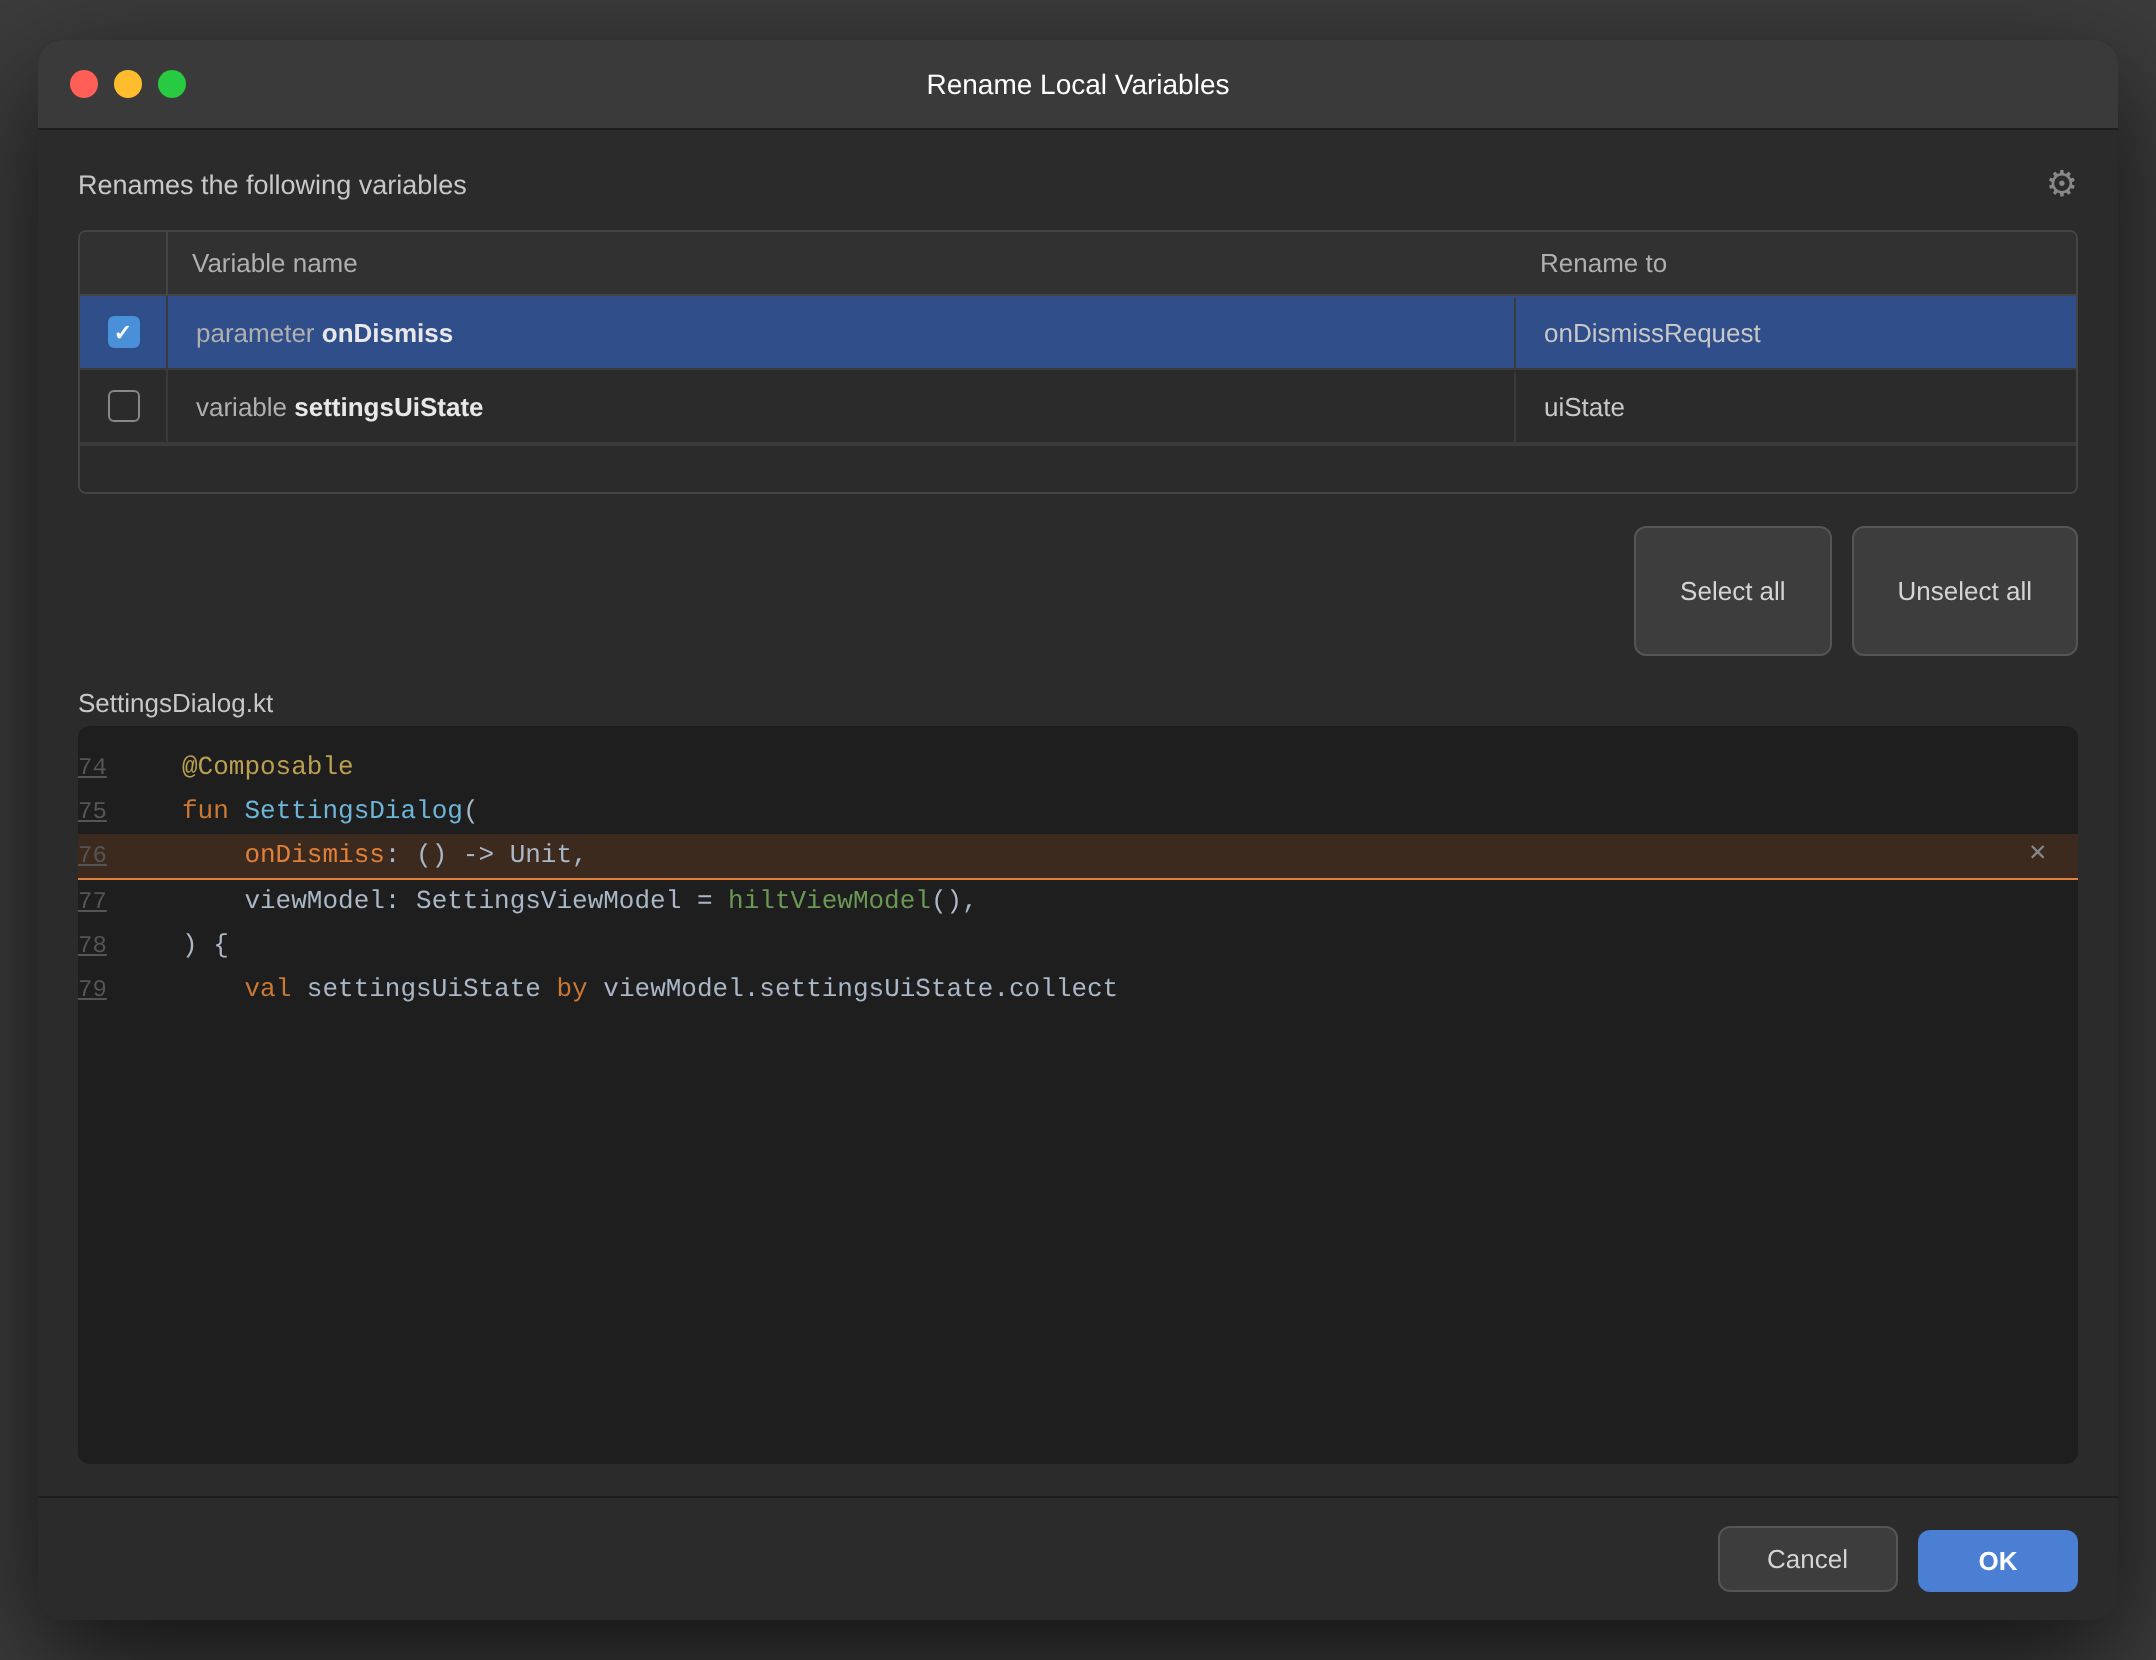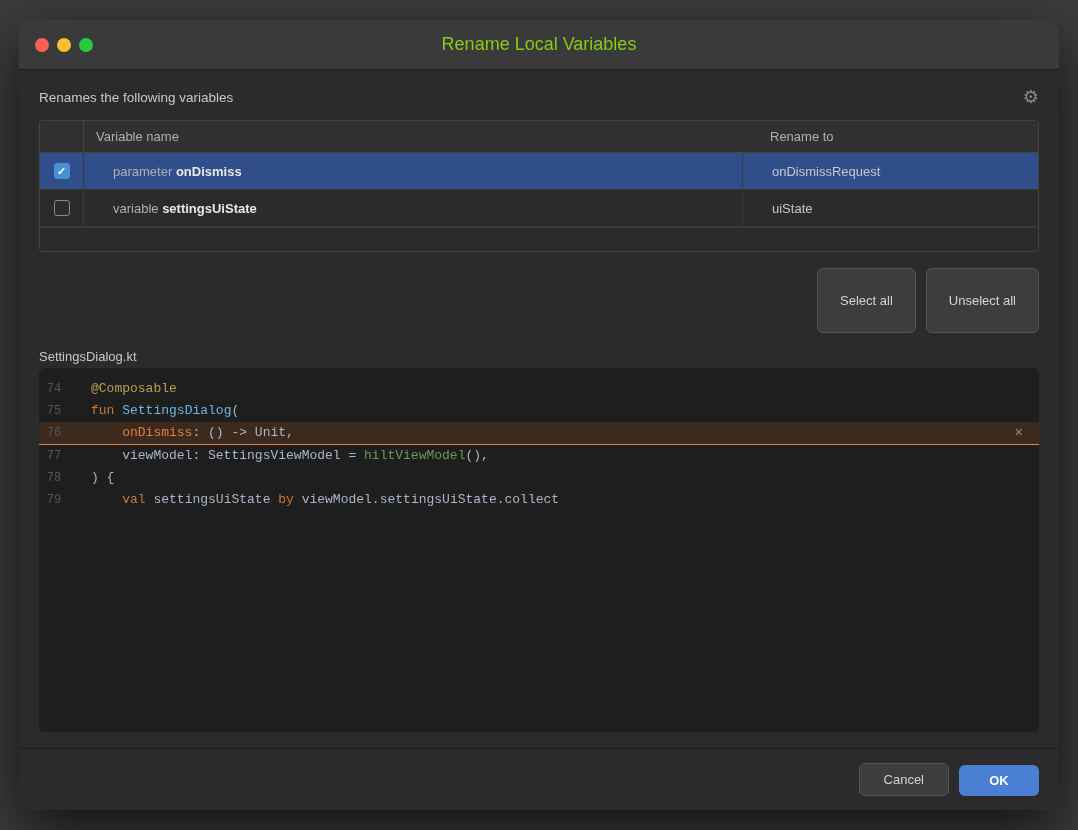--- a/index.html
+++ b/index.html
@@ -48,22 +48,22 @@
     .traffic-light {
       width: 14px;
       height: 14px;
       border-radius: 50%;
     }
     .tl-close { background: #ff5f57; }
     .tl-min { background: #ffbd2e; }
     .tl-max { background: #28ca41; }
 
     .title-text {
-      color: #84cc16;
-      font-size: 18px;
+      color: #ffffff;
+      font-size: 14px;
       font-weight: 500;
     }
 
     
     .dialog-body {
       padding: 16px 20px;
       flex: 1;
       display: flex;
       flex-direction: column;
       gap: 12px;
@@ -109,21 +109,20 @@
 
     .table-header-cell:first-child {
       border-right: 1px solid #444;
     }
 
     .table-row {
       display: grid;
       grid-template-columns: 44px 1fr 280px;
       border-bottom: 1px solid #3a3a3a;
       align-items: center;
-      gap: 15px;
     }
 
     .table-row:last-child {
       border-bottom: none;
     }
 
     .table-row.selected {
       background: #2f4e8a;
     }
 
@@ -240,24 +239,25 @@
 
     .code-line {
       display: flex;
       align-items: center;
       position: relative;
     }
 
     .line-num {
       color: #555;
       min-width: 52px;
-      text-align: center;
+      text-align: left;
       padding-right: 22px;
       user-select: none;
       font-size: 12px;
+      text-decoration: underline;
     }
 
     .line-content {
       flex: 1;
       white-space: pre;
     }
 
     
     .c-annotation { color: #bba050; }
     .c-keyword { color: #cc7832; }

